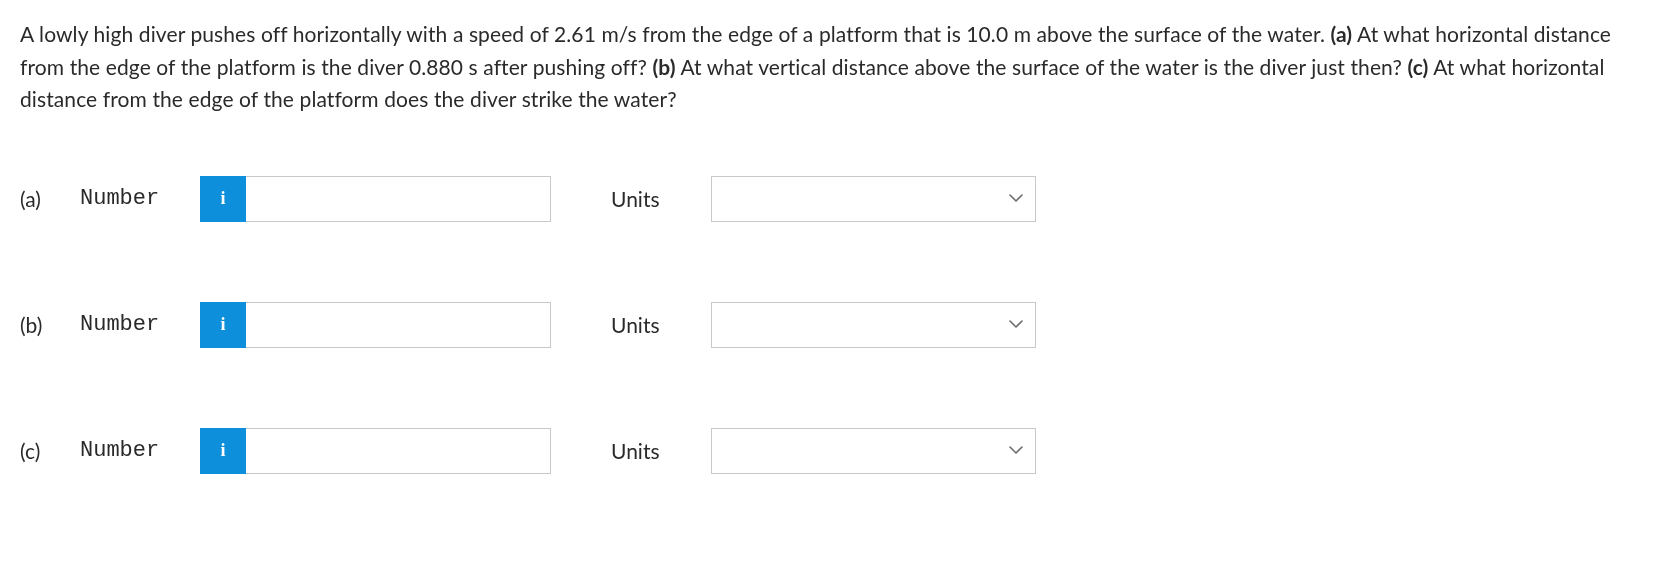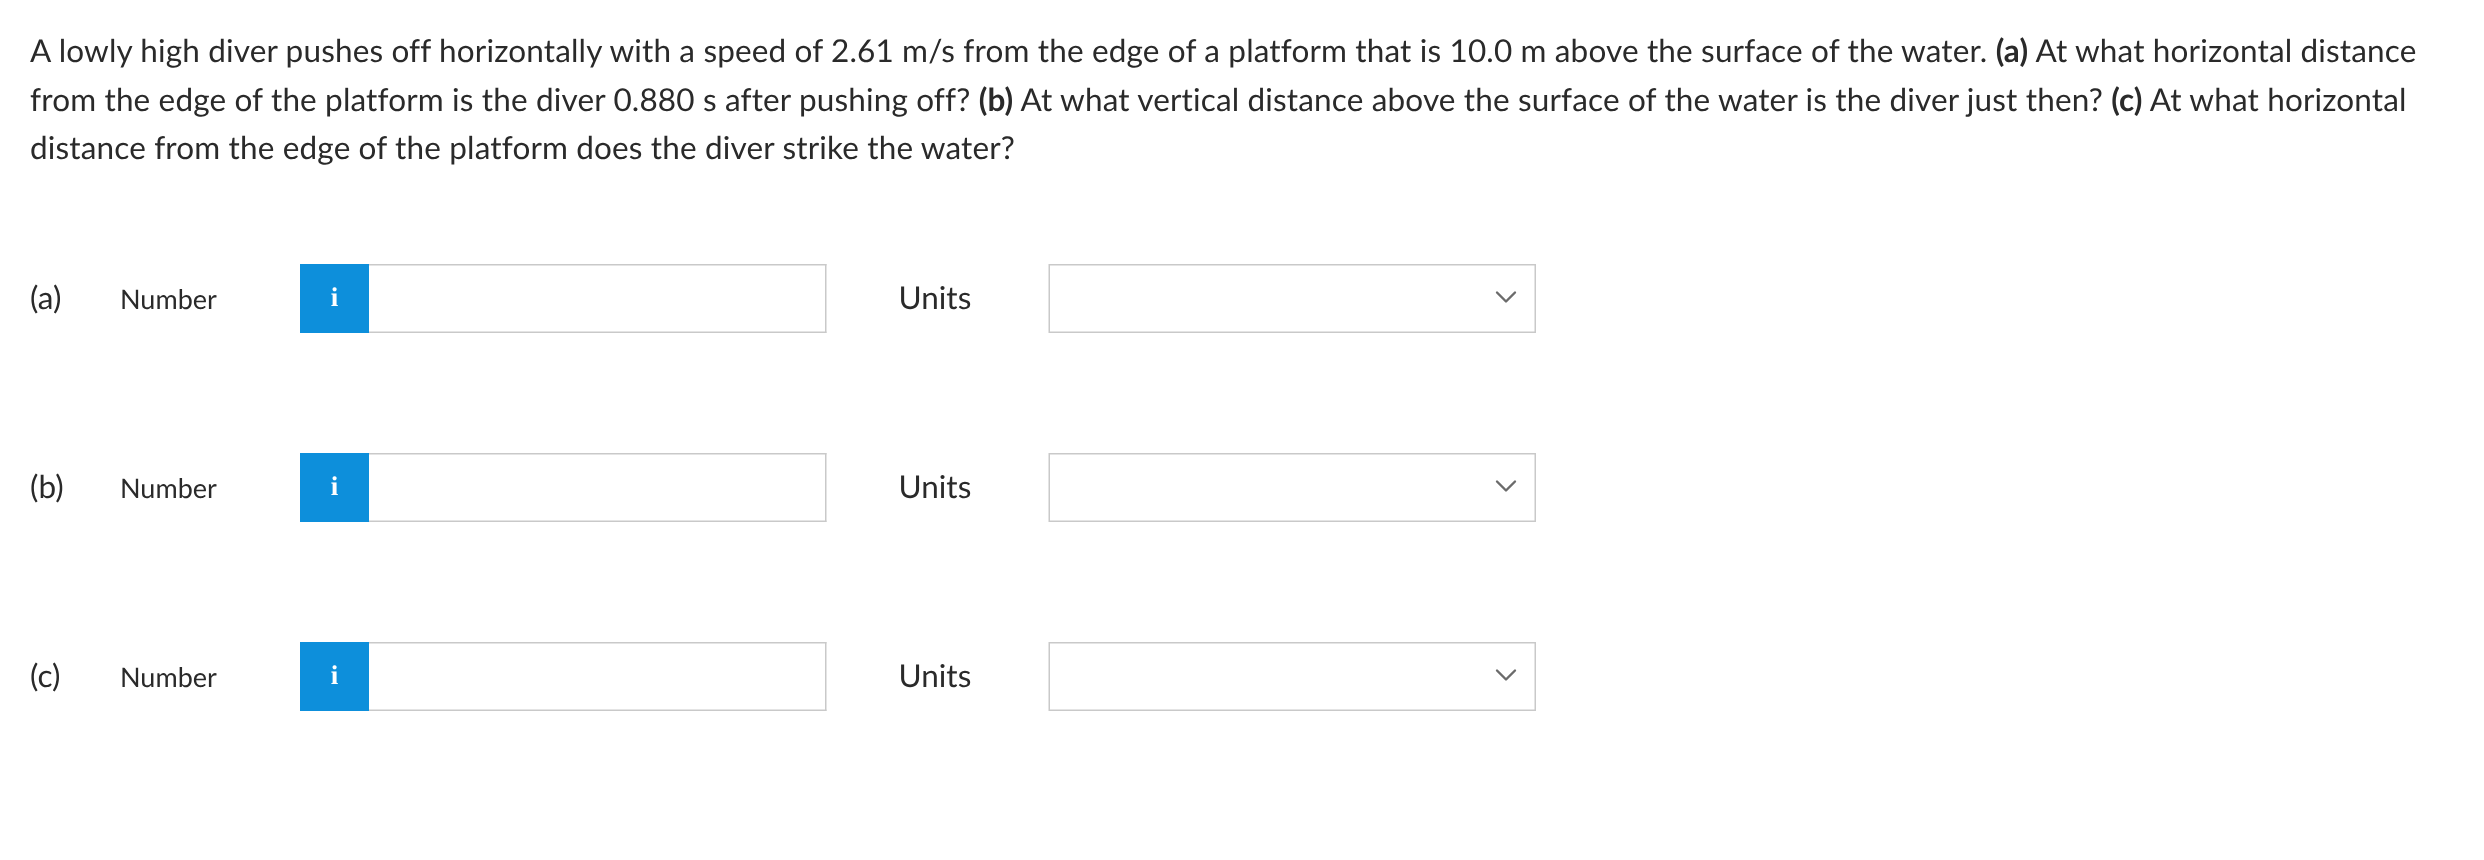--- a/index.html
+++ b/index.html
@@ -30,21 +30,22 @@
     align-items: center;
     margin-bottom: 80px;
   }
   .row:last-child { margin-bottom: 0; }
   .part-label {
     width: 60px;
     font-size: 21px;
   }
   .num-label {
     width: 120px;
-    font-size: 18px;
+    font-size: 22px;
+    font-family: Liberation Mono, monospace;
   }
   .info-badge {
     width: 46px;
     height: 46px;
     background: #0d8fdb;
     display: flex;
     align-items: center;
     justify-content: center;
     color: #fff;
     font-family: Georgia, "Times New Roman", serif;
@@ -56,21 +57,21 @@
     height: 46px;
     width: 305px;
     border: 1px solid #c9c9c9;
     border-left: none;
     box-sizing: border-box;
     padding: 0 10px;
     font-size: 18px;
     outline: none;
   }
   .units-label {
-    margin-left: 48px;
+    margin-left: 60px;
     width: 100px;
     font-size: 21px;
   }
   .select-wrap {
     position: relative;
     height: 46px;
     width: 325px;
     border: 1px solid #c9c9c9;
     box-sizing: border-box;
     display: flex;

